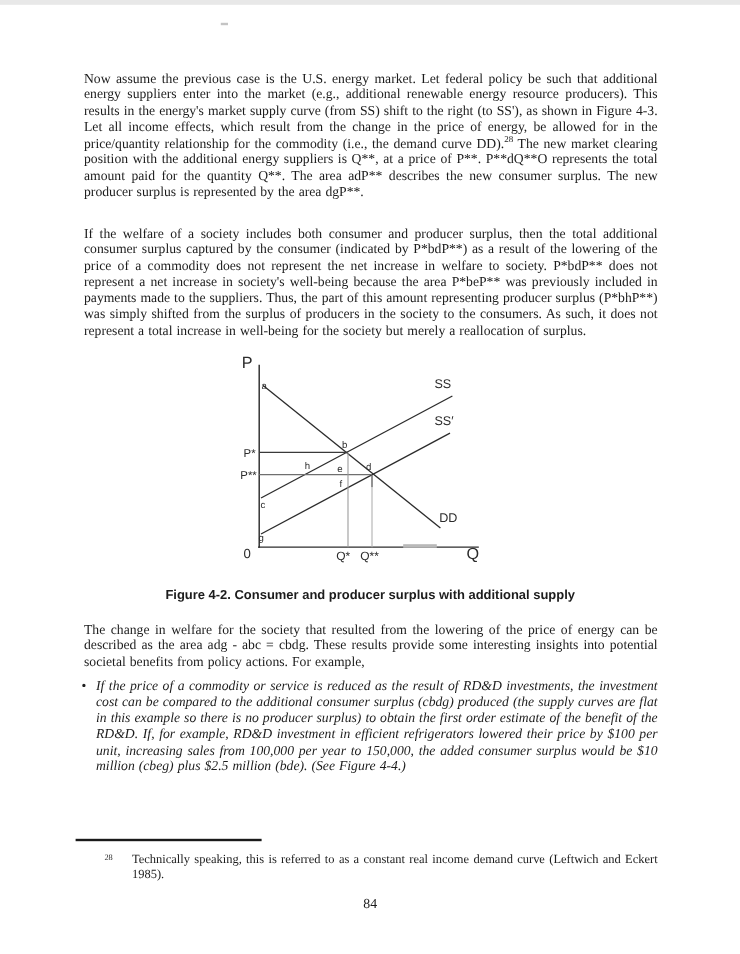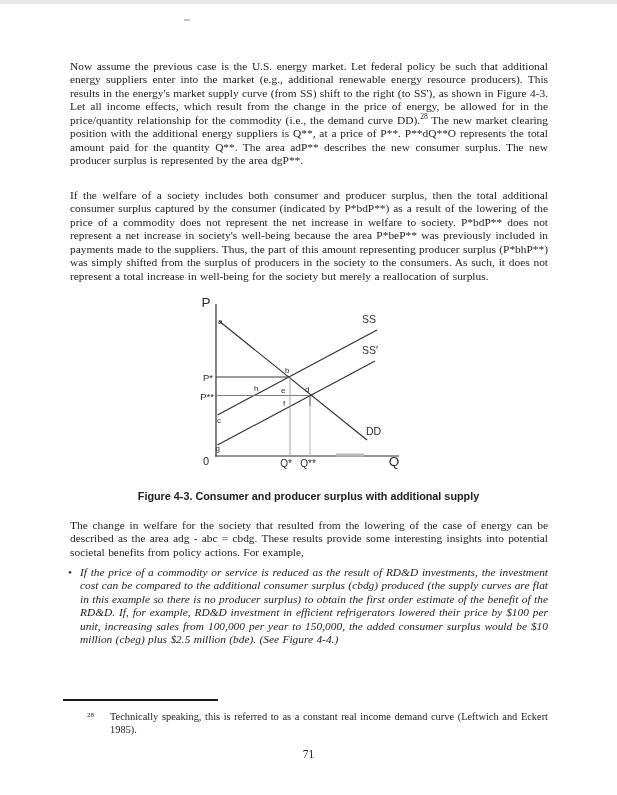--- a/index.html
+++ b/index.html
@@ -83,30 +83,30 @@
       <text class="fig-label" x="285" y="369" font-size="8">b</text>
       <text class="fig-label" x="254" y="387" font-size="8">h</text>
       <text class="fig-label" x="281" y="389" font-size="8">e</text>
       <text class="fig-label" x="305" y="388" font-size="8">d</text>
       <text class="fig-label" x="283" y="401.5" font-size="8">f</text>
       <text class="fig-label" x="217" y="419" font-size="8">c</text>
       <text class="fig-label" x="215.5" y="447" font-size="8">g</text>
     </svg>
   </div>
 
-  <div class="fig-caption">Figure 4-3. Consumer and producer surplus with additional supply</div>
+  <div class="fig-caption">Figure 4-2. Consumer and producer surplus with additional supply</div>
 
-  <p class="body-text" style="top:515px;">The change in welfare for the society that resulted from the lowering of the case of energy can be described as the area adg - abc = cbdg.  These results provide some interesting insights into potential societal benefits from policy actions.  For example,</p>
+  <p class="body-text" style="top:515px;">The change in welfare for the society that resulted from the lowering of the price of energy can be described as the area adg - abc = cbdg.  These results provide some interesting insights into potential societal benefits from policy actions.  For example,</p>
 
   <div class="bullet-row">
     <span class="bullet-marker">•</span>
     <p class="bullet-text">If the price of a commodity or service is reduced as the result of RD&amp;D investments, the investment cost can be compared to the additional consumer surplus (cbdg) produced (the supply curves are flat in this example so there is no producer surplus) to obtain the first order estimate of the benefit of the RD&amp;D.  If, for example, RD&amp;D investment in efficient refrigerators lowered their price by $100 per unit, increasing sales from 100,000 per year to 150,000, the added consumer surplus would be $10 million (cbeg) plus $2.5 million (bde).  (See Figure 4-4.)</p>
   </div>
 
   <div class="fn-rule"></div>
 
   <div class="footnote">
     <sup class="fn-sup">28</sup><span>Technically speaking, this is referred to as a constant real income demand curve (Leftwich and Eckert 1985).</span>
   </div>
 
-  <div class="page-number">71</div>
+  <div class="page-number">84</div>
 
 </div>
 
 </body></html>

